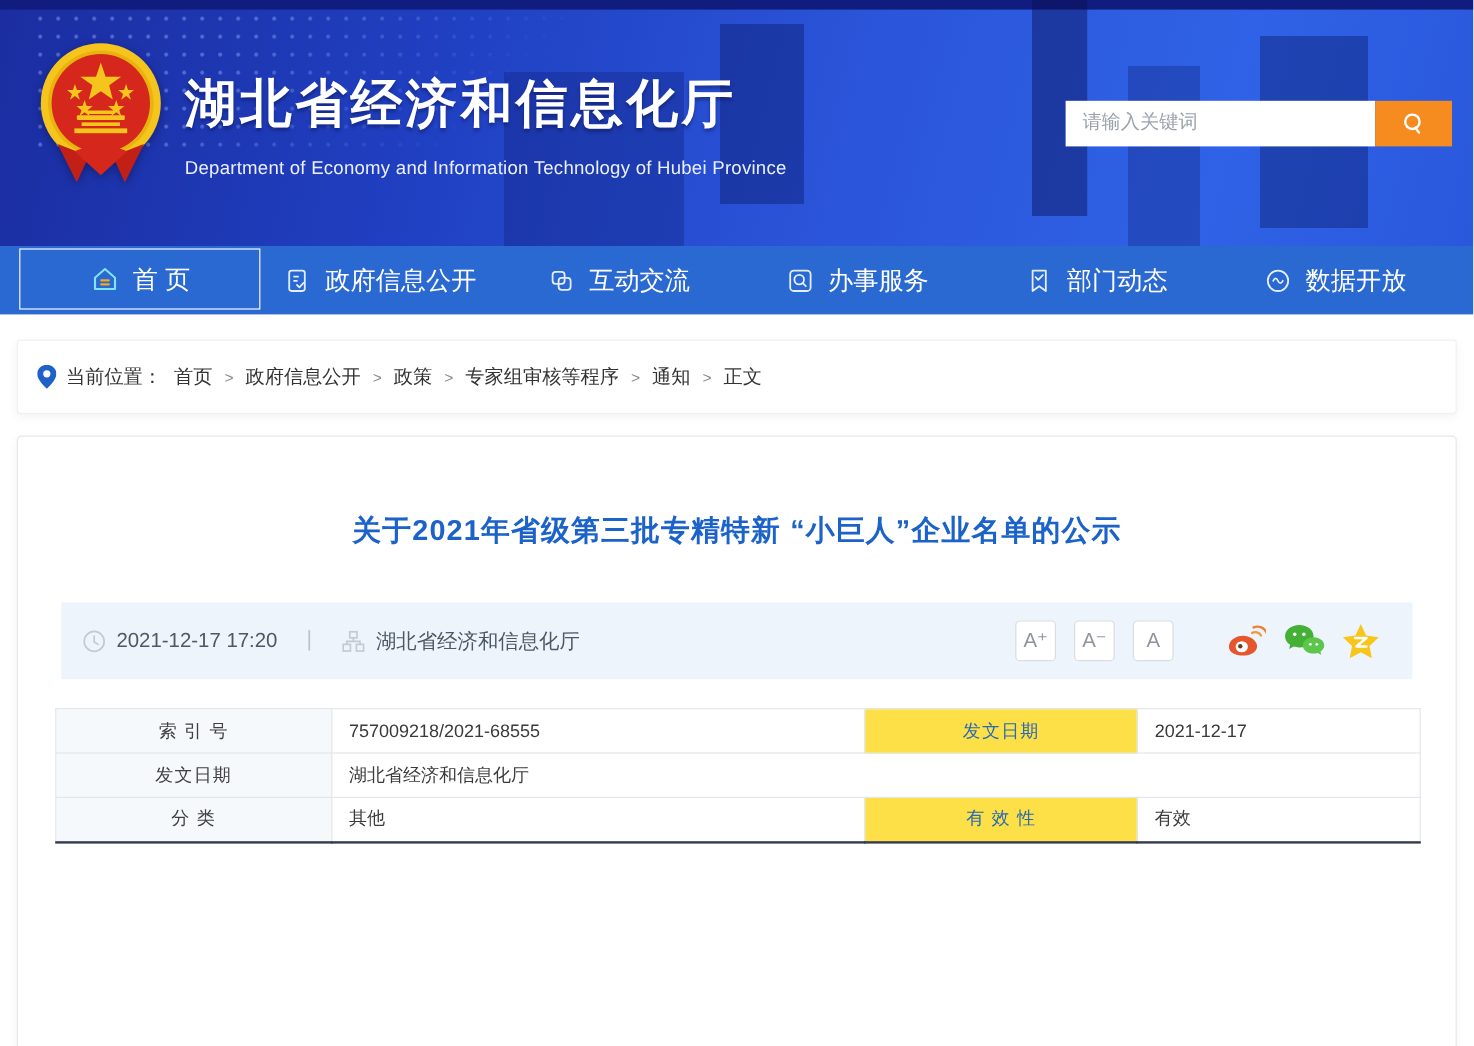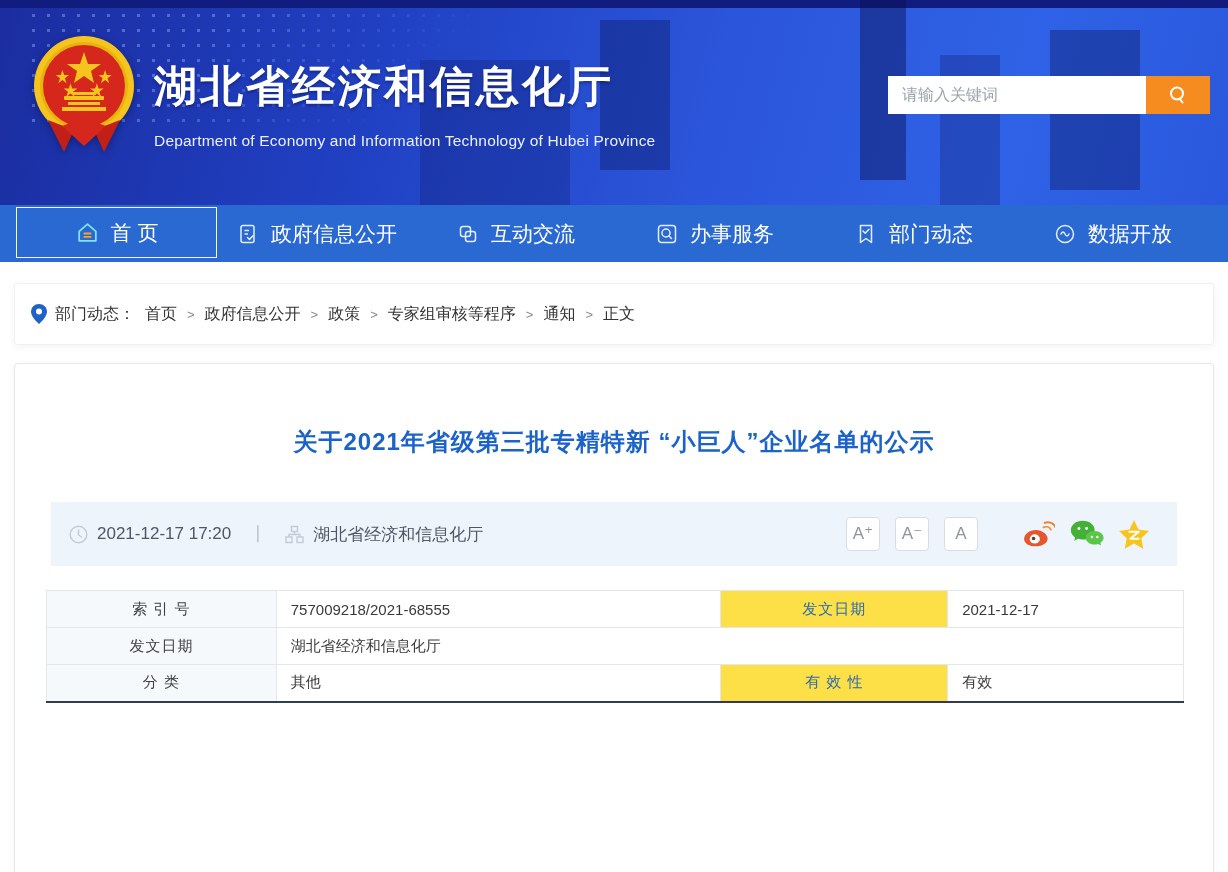--- a/index.html
+++ b/index.html
@@ -26,21 +26,21 @@
   .b3 { left:1050px; top:30px; width:90px; height:160px; }
   .b4 { left:420px; top:60px; width:150px; height:145px; background:rgba(10,20,100,.28); }
   .b5 { left:940px; top:55px; width:60px; height:150px; background:rgba(12,22,105,.3); }
 
   .brand { position:absolute; left:28px; top:34px; display:flex; align-items:flex-start; }
   .emblem { width:112px; height:118px; display:block; filter:drop-shadow(0 2px 4px rgba(0,0,30,.35)); cursor:pointer; }
   .titles { margin-left:14px; padding-top:24px; }
   .site-title { color:#fff; font-size:43px; font-weight:bold; letter-spacing:3px; text-shadow:0 2px 3px rgba(0,0,40,.35); }
   .site-subtitle { margin-top:16px; color:#eaf0ff; font-size:15.5px; letter-spacing:.2px; }
 
-  .search { position:absolute; right:18px; top:76px; display:flex; height:34px; width:322px;border-radius:8px; }
+  .search { position:absolute; right:18px; top:84px; display:flex; height:34px; width:322px;border-radius:8px; }
   .search input {
     flex:1; height:38px; border:none; outline:none; padding:0 14px;
     font-size:16px; color:#333; background:#fff; font-family:inherit;
   }
   .search input::placeholder { color:#9aa3ad; }
   .search button {
     width:64px; height:38px; border:none; background:#f68b1f; cursor:pointer;
     display:flex; align-items:center; justify-content:center;
   }
 
@@ -223,21 +223,21 @@
     </div>
   </div>
 
   <div class="crumbbar">
     <span class="pin">
       <svg width="16" height="20" viewBox="0 0 16 20">
         <path d="M8 0 C3.6 0 0 3.4 0 7.7 C0 13 8 20 8 20 S16 13 16 7.7 C16 3.4 12.4 0 8 0 Z" fill="#1e62c8"></path>
         <circle cx="8" cy="7.5" r="3" fill="#fff"></circle>
       </svg>
     </span>
-    <span class="crumb-label">部门动态：</span>
+    <span class="crumb-label">当前位置：</span>
     <span class="crumb-link">首页</span>
     <span class="crumb-sep">&gt;</span>
     <span class="crumb-link">政府信息公开</span>
     <span class="crumb-sep">&gt;</span>
     <span class="crumb-link">政策</span>
     <span class="crumb-sep">&gt;</span>
     <span class="crumb-link">专家组审核等程序</span>
     <span class="crumb-sep">&gt;</span>
     <span class="crumb-link">通知</span>
     <span class="crumb-sep">&gt;</span>

